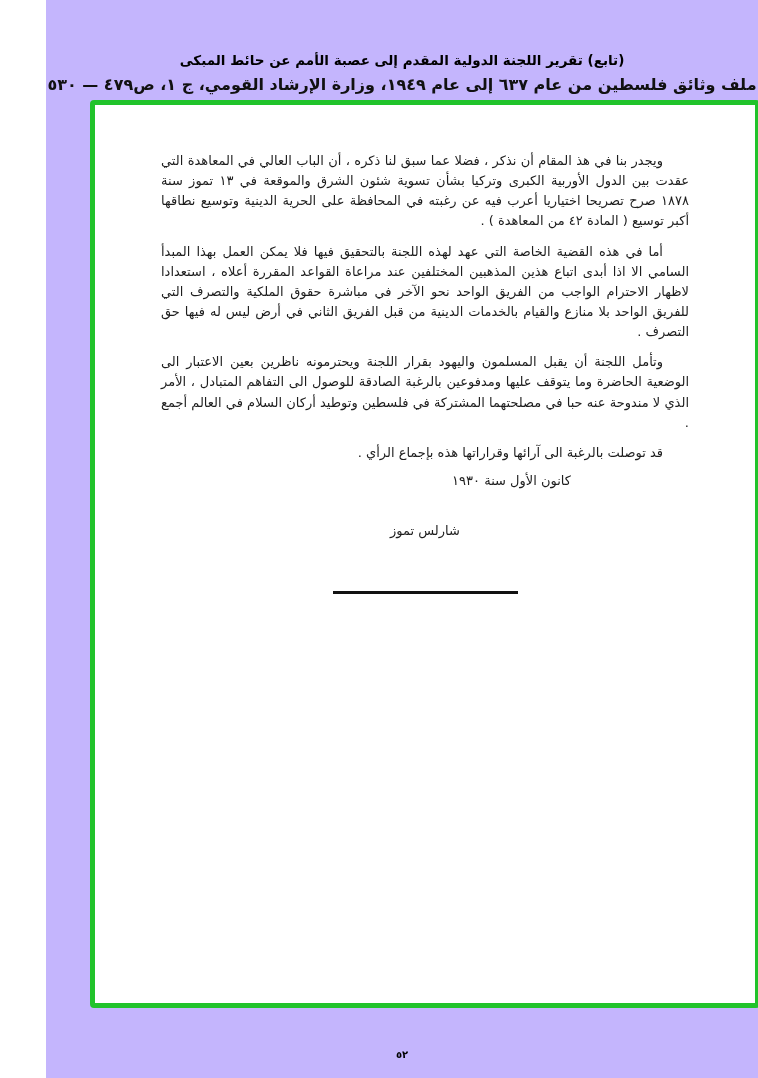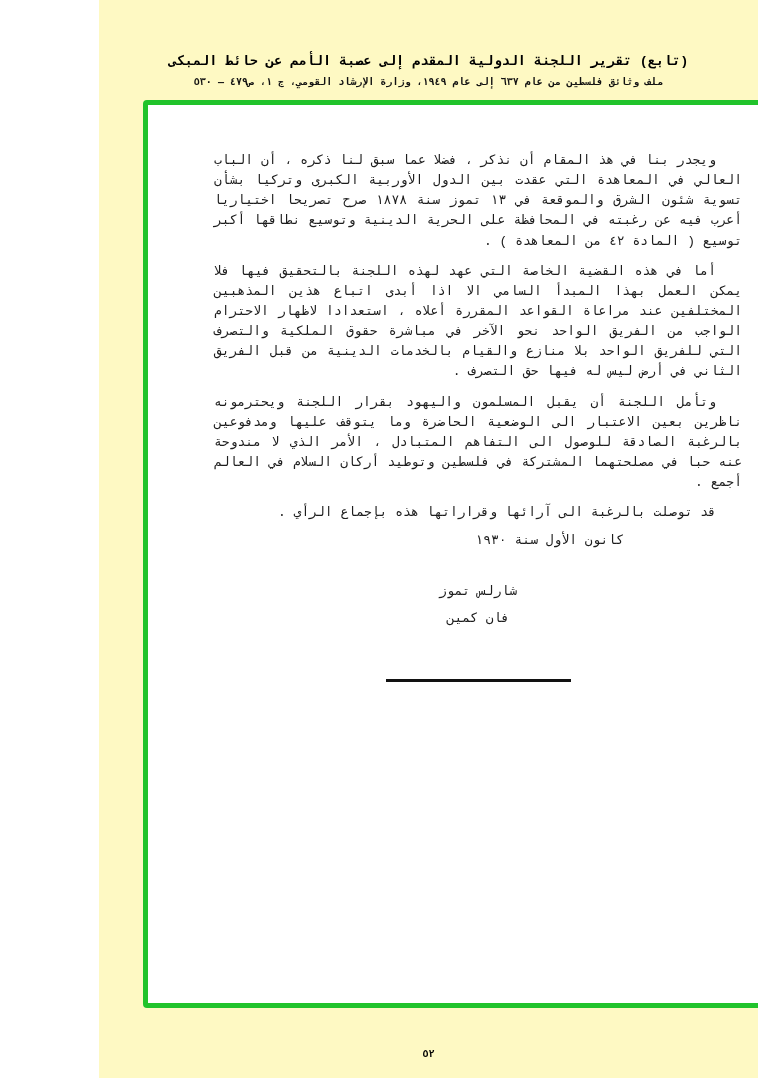--- a/index.html
+++ b/index.html
@@ -5,40 +5,39 @@
   * { margin: 0; padding: 0; box-sizing: border-box; }
   html, body { background: #ffffff; }
   body {
     width: 758px;
     height: 1078px;
     font-family: "DejaVu Sans", sans-serif;
     overflow: hidden;
   }
   .sheet {
     position: relative;
-    width: 659px;
+    width: 712px;
     height: 1078px;
-    background: #fef9c3;
+    background: #c4b5fd;
     direction: rtl;
-    font-family: Liberation Mono, monospace;
   }
   .page-header {
     position: absolute;
     top: 52px;
     left: 0; right: 0;
     text-align: center;
     color: #000;
   }
   .header-line1 {
     font-size: 13.5px;
     font-weight: bold;
     letter-spacing: 0.2px;
   }
   .header-line2 {
-    font-size: 10px;
+    font-size: 16px;
     font-weight: bold;
     margin-top: 7px;
     color: #111;
   }
   .frame {
     position: absolute;
     top: 100px;
     left: 44px;
     width: 670px;
     height: 908px;
@@ -112,21 +111,20 @@
       <p class="body-par">ويجدر بنا في هذ المقام أن نذكر ، فضلا عما سبق لنا ذكره ، أن الباب العالي في المعاهدة التي عقدت بين الدول الأوربية الكبرى وتركيا بشأن تسوية شئون الشرق والموقعة في ١٣ تموز سنة ١٨٧٨ صرح تصريحا اختياريا أعرب فيه عن رغبته في المحافظة على الحرية الدينية وتوسيع نطاقها أكبر توسيع ( المادة ٤٢ من المعاهدة ) .</p>
       <p class="body-par">أما في هذه القضية الخاصة التي عهد لهذه اللجنة بالتحقيق فيها فلا يمكن العمل بهذا المبدأ السامي الا اذا أبدى اتباع هذين المذهبين المختلفين عند مراعاة القواعد المقررة أعلاه ، استعدادا لاظهار الاحترام الواجب من الفريق الواحد نحو الآخر في مباشرة حقوق الملكية والتصرف التي للفريق الواحد بلا منازع والقيام بالخدمات الدينية من قبل الفريق الثاني في أرض ليس له فيها حق التصرف .</p>
       <p class="body-par">وتأمل اللجنة أن يقبل المسلمون واليهود بقرار اللجنة ويحترمونه ناظرين بعين الاعتبار الى الوضعية الحاضرة وما يتوقف عليها ومدفوعين بالرغبة الصادقة للوصول الى التفاهم المتبادل ، الأمر الذي لا مندوحة عنه حبا في مصلحتهما المشتركة في فلسطين وتوطيد أركان السلام في العالم أجمع .</p>
 
       <p class="closing">قد توصلت بالرغبة الى آرائها وقراراتها هذه بإجماع الرأي .</p>
 
       <div class="date-line">كانون الأول سنة ١٩٣٠</div>
 
       <div class="signatures">
         <div class="signature">شارلس تموز</div>
-        <div class="signature">فان كمين</div>
       </div>
 
       <div class="rule"></div>
 
     </div>
   </div>
 
   <div class="page-footer">
     <span class="page-number">٥٢</span>
   </div>

